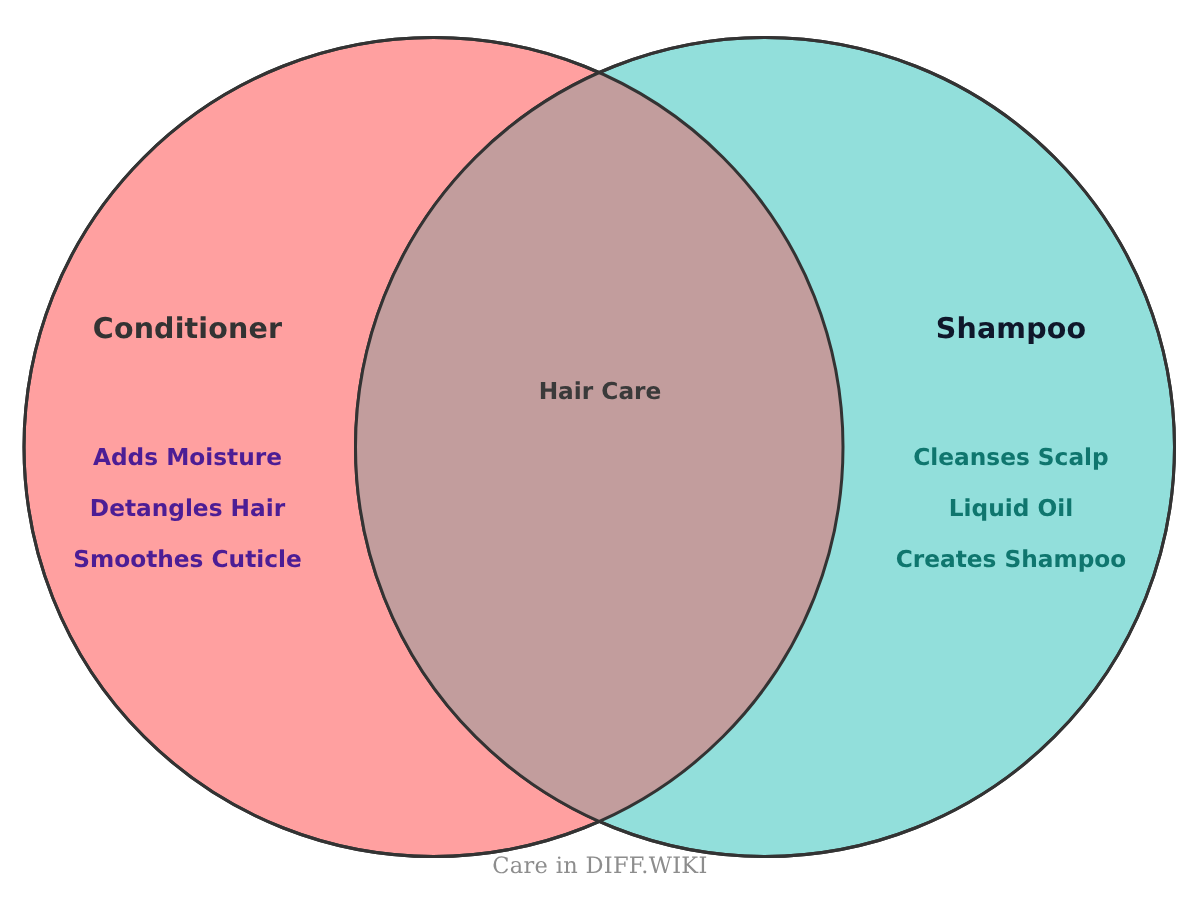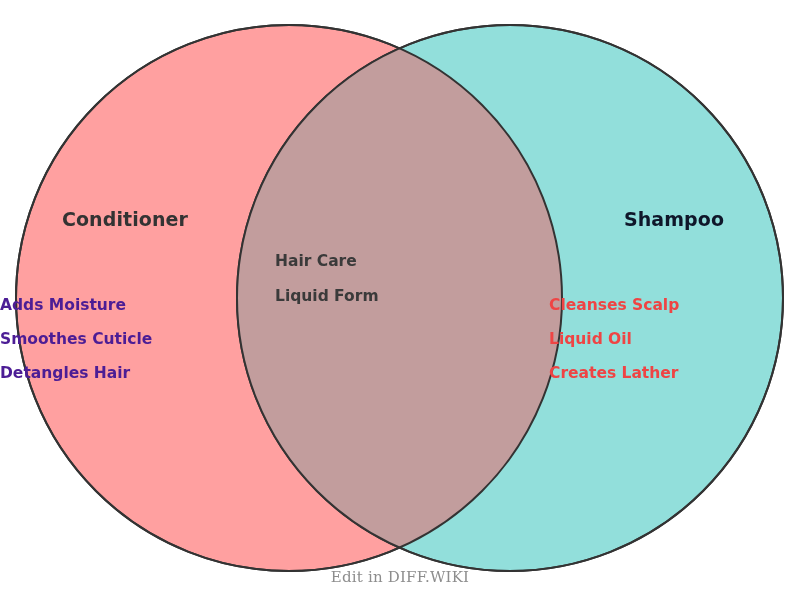--- a/index.html
+++ b/index.html
@@ -46,21 +46,21 @@
     position: absolute;
     text-align: center;
     font-weight: bold;
     font-size: 19px;
     letter-spacing: 0.1px;
     white-space: nowrap;
   }
 
   .set-items {
     position: absolute;
-    text-align: left;
+    text-align: center;
     width: 250px;
   }
 
   .item {
     font-weight: bold;
     font-size: 15.5px;
     white-space: nowrap;
     line-height: 34px;
   }
 
@@ -81,21 +81,21 @@
   #right-title {
     left: 549px;
     top: 208px;
     width: 250px;
     color: #0f172a;
   }
   #right-items {
     left: 549px;
     top: 288px;
   }
-  #right-items .item { color: #ef4444; }
+  #right-items .item { color: #0f766e; }
 
   
   #center-items {
     left: 275px;
     top: 244px;
     width: 250px;
   }
   #center-items .item {
     color: #3a3a3a;
     line-height: 35px;
@@ -138,33 +138,32 @@
     <circle cx="289" cy="298" r="273" fill="none" stroke="#333333" stroke-width="2"></circle>
     <circle cx="510" cy="298" r="273" fill="none" stroke="#333333" stroke-width="2"></circle>
   </svg>
 
   <div class="textlayer">
 
     <div class="set-title" id="left-title">Conditioner</div>
 
     <div class="set-items" id="left-items">
       <div class="item">Adds Moisture</div>
+      <div class="item">Detangles Hair</div>
       <div class="item">Smoothes Cuticle</div>
-      <div class="item">Detangles Hair</div>
     </div>
 
     <div class="set-title" id="right-title">Shampoo</div>
 
     <div class="set-items" id="right-items">
       <div class="item">Cleanses Scalp</div>
       <div class="item">Liquid Oil</div>
-      <div class="item">Creates Lather</div>
+      <div class="item">Creates Shampoo</div>
     </div>
 
     <div class="set-items" id="center-items">
       <div class="item">Hair Care</div>
-      <div class="item">Liquid Form</div>
     </div>
 
-    <div id="footer-watermark">Edit in DIFF.WIKI</div>
+    <div id="footer-watermark">Care in DIFF.WIKI</div>
 
   </div>
 </div>
 
 </body></html>

